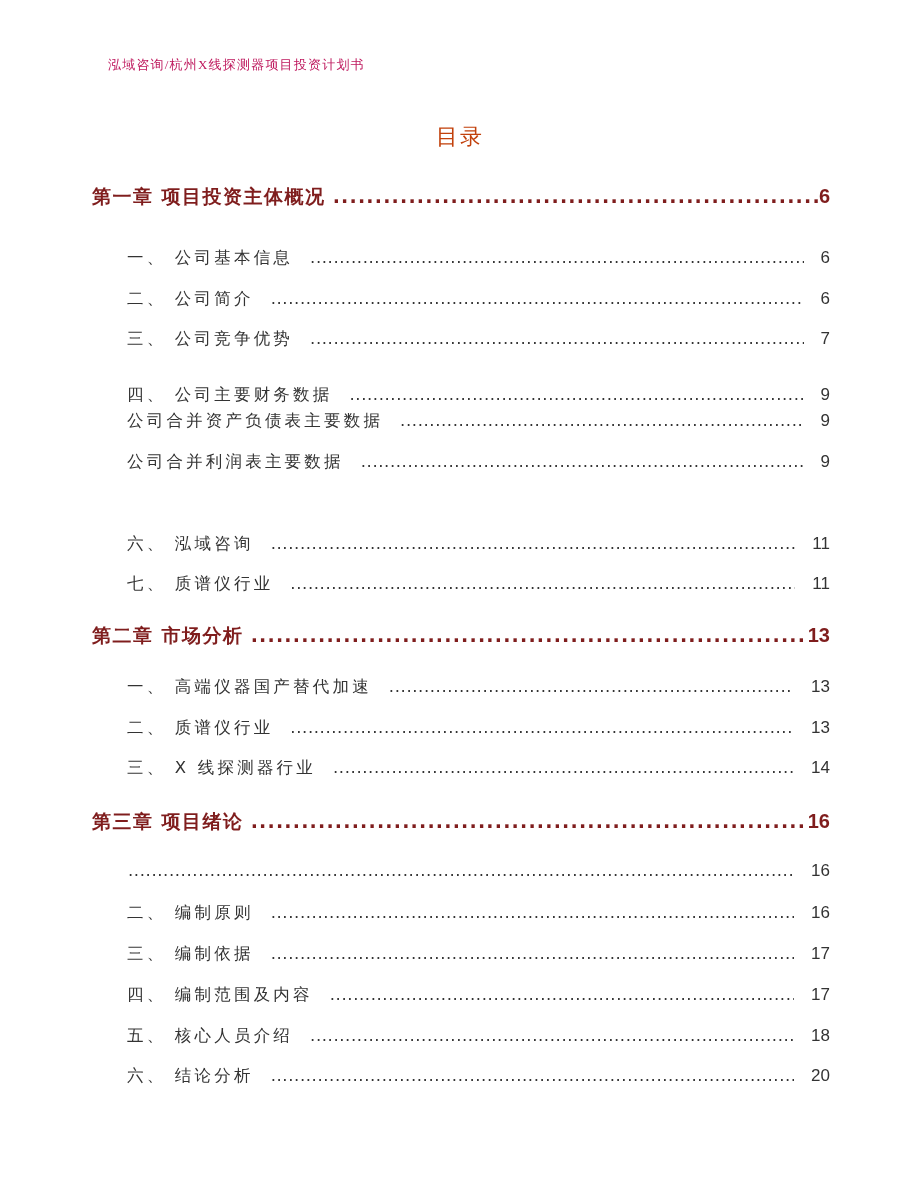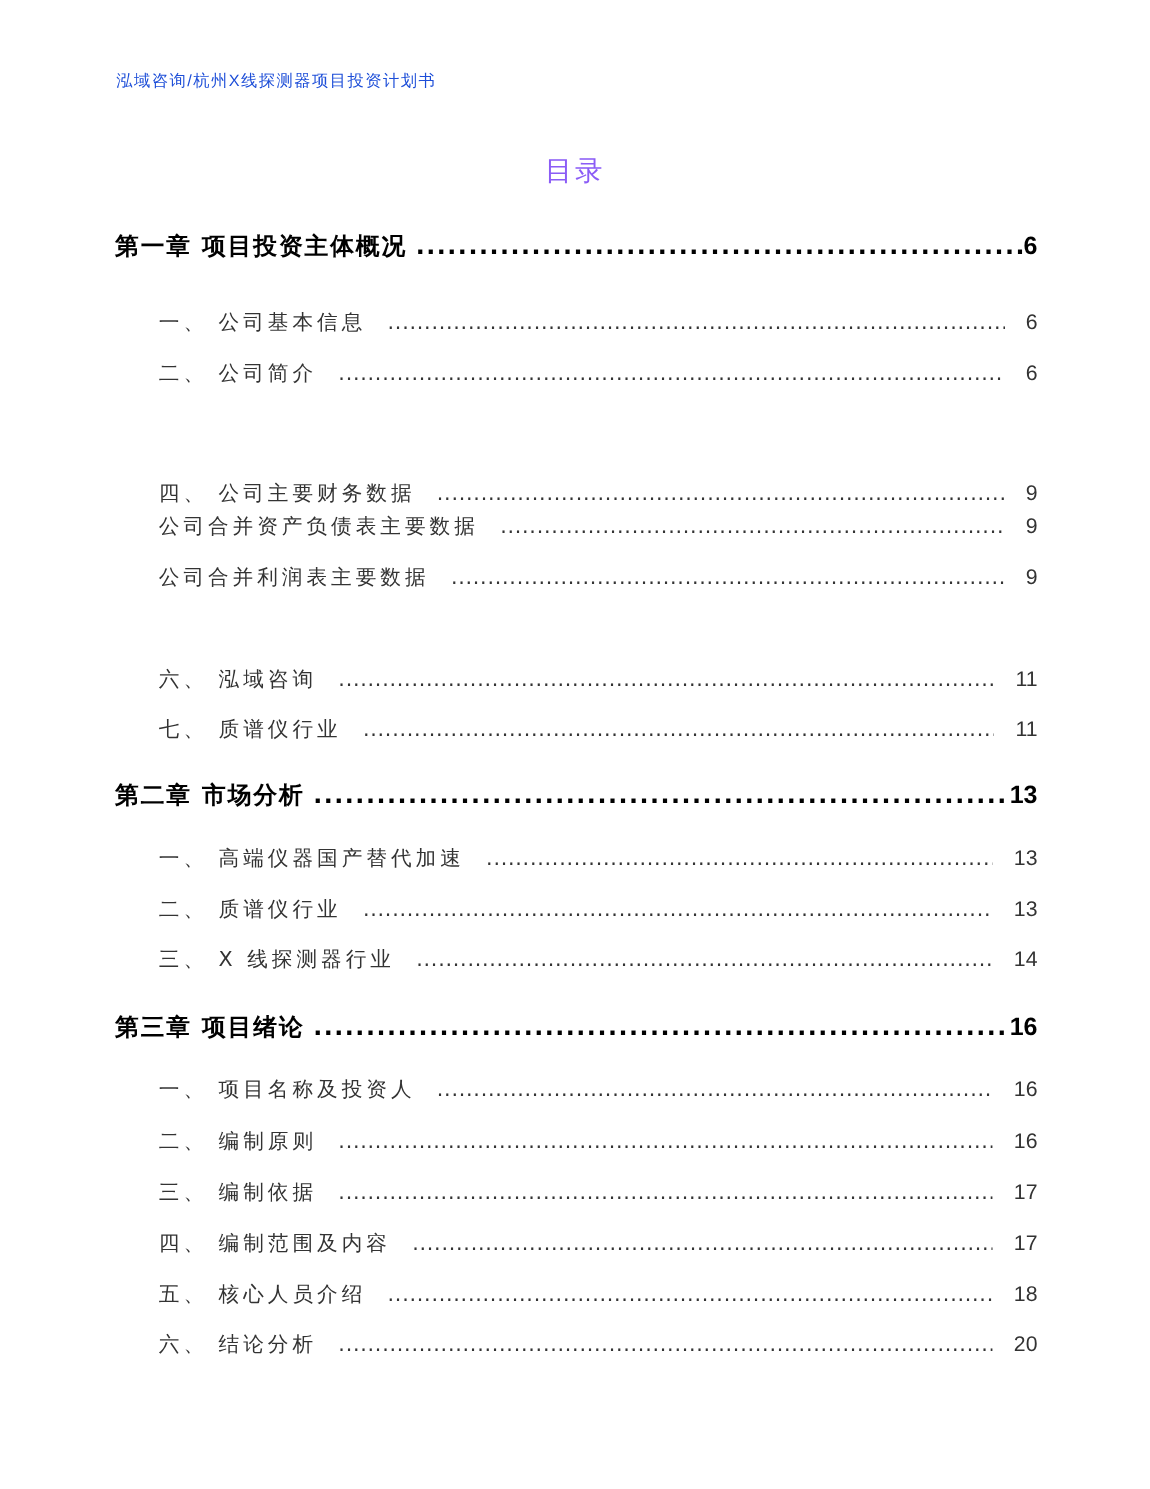--- a/index.html
+++ b/index.html
@@ -10,58 +10,58 @@
   body {
     width: 920px;
     height: 1191px;
     position: relative;
     overflow: hidden;
     font-family: "DejaVu Sans", "Liberation Sans", sans-serif;
     color: #222;
   }
   .page-header {
     position: absolute;
-    left: 93px;
+    left: 108px;
     top: 56px;
-    font-family: Liberation Sans, sans-serif;
+    font-family: Liberation Serif, serif;
     font-size: 13px;
     letter-spacing: 1.2px;
-    color: #1d4ed8;
+    color: #be185d;
     white-space: nowrap;
   }
   .toc-title {
     position: absolute;
     left: 0;
     width: 920px;
     top: 122px;
     text-align: center;
     font-size: 22px;
     letter-spacing: 2px;
-    color: #8b5cf6;
+    color: #c2410c;
   }
   .toc-list {
     position: absolute;
     left: 0;
     top: 0;
     width: 920px;
     height: 1191px;
   }
   .toc-entry {
     position: absolute;
     display: flex;
     align-items: baseline;
     white-space: nowrap;
     cursor: pointer;
   }
   .toc-entry.chapter {
     left: 92px;
     width: 738px;
     font-size: 19px;
     font-weight: bold;
-    color: #000000;
+    color: #7f1d1d;
   }
   .toc-entry.section {
     left: 127px;
     width: 703px;
     font-size: 16.5px;
     color: #333;
     letter-spacing: 3.2px;
     gap: 16px;
   }
   .toc-entry .label {
@@ -119,20 +119,25 @@
     <span class="leader"></span>
     <span class="page">6</span>
   </div>
 
   <div class="toc-entry section" style="top:288px">
     <span class="label">二、 公司简介</span>
     <span class="leader"></span>
     <span class="page">6</span>
   </div>
 
+  <div class="toc-entry section" style="top:328px">
+    <span class="label">三、 公司竞争优势</span>
+    <span class="leader"></span>
+    <span class="page">7</span>
+  </div>
 
   <div class="toc-entry section" style="top:384px">
     <span class="label">四、 公司主要财务数据</span>
     <span class="leader"></span>
     <span class="page">9</span>
   </div>
 
   <div class="toc-entry section" style="top:410px">
     <span class="label">公司合并资产负债表主要数据</span>
     <span class="leader"></span>
@@ -182,21 +187,20 @@
     <span class="page">14</span>
   </div>
 
   <div class="toc-entry chapter" style="top:809px">
     <span class="label">第三章 项目绪论</span>
     <span class="leader"></span>
     <span class="page">16</span>
   </div>
 
   <div class="toc-entry section" style="top:861px">
-    <span class="label">一、 项目名称及投资人</span>
     <span class="leader"></span>
     <span class="page">16</span>
   </div>
 
   <div class="toc-entry section" style="top:902px">
     <span class="label">二、 编制原则</span>
     <span class="leader"></span>
     <span class="page">16</span>
   </div>
 

